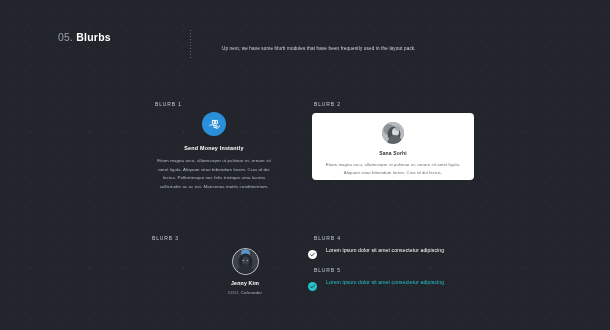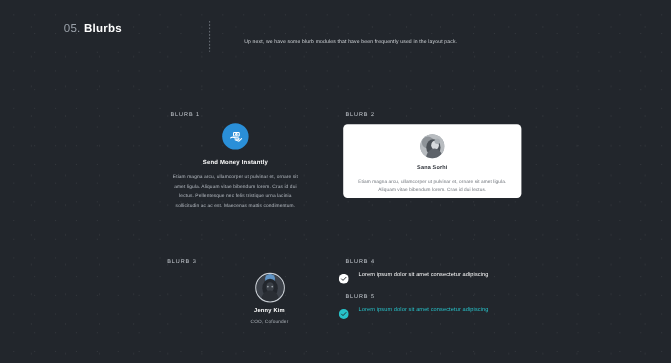--- a/index.html
+++ b/index.html
@@ -24,21 +24,21 @@
     background-image:
       radial-gradient(circle, rgba(255,255,255,0.085) 0.6px, transparent 0.7px),
       radial-gradient(circle, rgba(255,255,255,0.055) 0.5px, transparent 0.6px);
     background-size: 19px 17px, 31px 27px;
     background-position: 3px 5px, 13px 11px;
   }
 
   
   .header {
     position: absolute;
-    top: 14px;
+    top: 25px;
     left: 0;
     right: 0;
     height: 34px;
     display: flex;
     align-items: flex-start;
   }
   .section-title {
     position: absolute;
     left: 58px;
     top: 6px;

